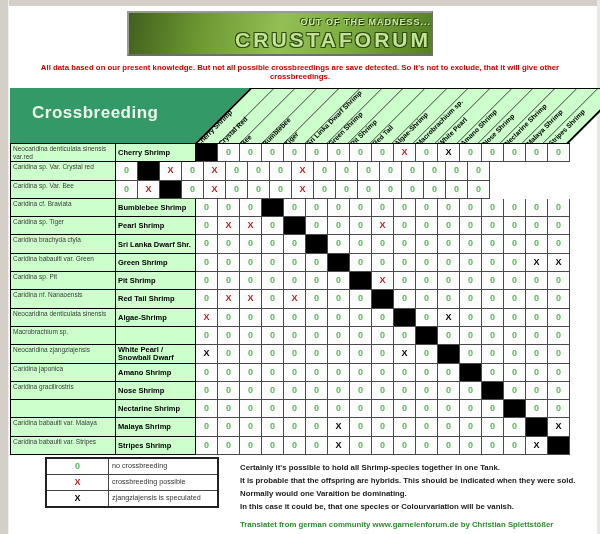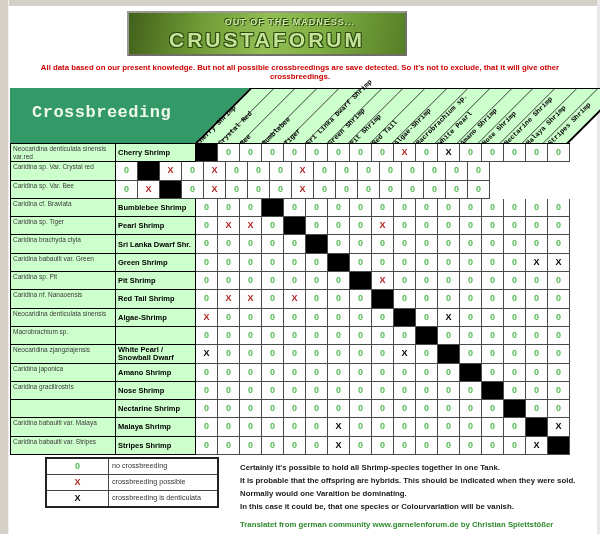--- a/index.html
+++ b/index.html
@@ -8,43 +8,43 @@
     position:relative; width:600px; height:534px; background:#ffffff;
     font-family:"Liberation Sans", sans-serif; overflow:hidden;
   }
   
   .frame-top  { position:absolute; left:0; top:0; width:600px; height:6px; background:#d4d0c8; }
   .frame-left { position:absolute; left:0; top:0; width:9px; height:534px; background:#d4d0c8; border-right:1px solid #efefef; }
   .frame-right{ position:absolute; right:0; top:0; width:3px; height:534px; background:#e8e8e6; }
 
   
   .banner {
-    position:absolute; left:127px; top:11px; width:280px; height:45px;
+    position:absolute; left:127px; top:11px; width:306px; height:45px;
     background:linear-gradient(100deg,#42601c 0%,#6d9a33 25%,#93bf55 50%,#7fae43 70%,#557f26 100%);
     border:2px solid #9a9a92; border-right-color:#6f6f68; border-bottom-color:#6f6f68;
-    text-align:center; overflow:hidden;
+    text-align:right; overflow:hidden;
   }
   .banner-tagline {
     display:block; margin-top:4px; padding-left:46px;
     font-size:9px; font-weight:bold; letter-spacing:1px; color:#cfeaa6;
     text-shadow:1px 1px 0 #2c4a12, -1px -1px 0 #2c4a12;
   }
   .banner-title {
     display:block; margin-top:1px; font-size:21px; font-weight:bold; letter-spacing:3px; color:#c4e395;
     text-shadow:1px 1px 0 #2c4a12, -1px -1px 0 #2c4a12, 1px -1px 0 #2c4a12, -1px 1px 0 #2c4a12;
   }
 
   .warning {
     position:absolute; left:12px; top:63px; width:576px; text-align:center;
     font-size:7.8px; font-weight:bold; color:#cc0000;
   }
 
   
   .xtable { position:absolute; left:10px; top:88px; width:561px; }
-  .thead { position:relative; height:61px;font-family:Liberation Mono, monospace; }
+  .thead { position:relative; height:61px; }
   .corner {
     position:absolute; left:0; top:0; width:240px; height:55px; background:#339966;
     clip-path:polygon(0 0, 240px 0, 185px 55px, 0 55px);
   }
   .corner-label {
     position:absolute; left:22px; top:15px; font-size:17px; font-weight:bold; color:#eef7ec;
     letter-spacing:0.5px;
   }
   .stripes {
     position:absolute; left:185px; top:0; width:374px; height:55px;
@@ -507,21 +507,21 @@
     <div class="legend-row">
       <div class="legend-sym" style="color: rgb(85, 187, 85);">0</div>
       <div class="legend-lab">no crossbreeding</div>
     </div>
     <div class="legend-row">
       <div class="legend-sym" style="color: rgb(178, 34, 34);">X</div>
       <div class="legend-lab">crossbreeding possible</div>
     </div>
     <div class="legend-row">
       <div class="legend-sym" style="color: rgb(0, 0, 0);">X</div>
-      <div class="legend-lab">crossbreeding is denticulata</div>
+      <div class="legend-lab">zjangziajensis is speculated</div>
     </div>
   </div>
 
 <div class="notes">
   <div>
       <div class="note-line">Certainly it's possible to hold all Shrimp-species together in one Tank.</div>
       <div class="note-line">It is probable that the offspring are hybrids. This should be indicated when they were sold.</div>
       <div class="note-line">Normally would one Varaition be dominating.</div>
       <div class="note-line">In this case it could be, that one species or Colourvariation will be vanish.</div>
     </div>

